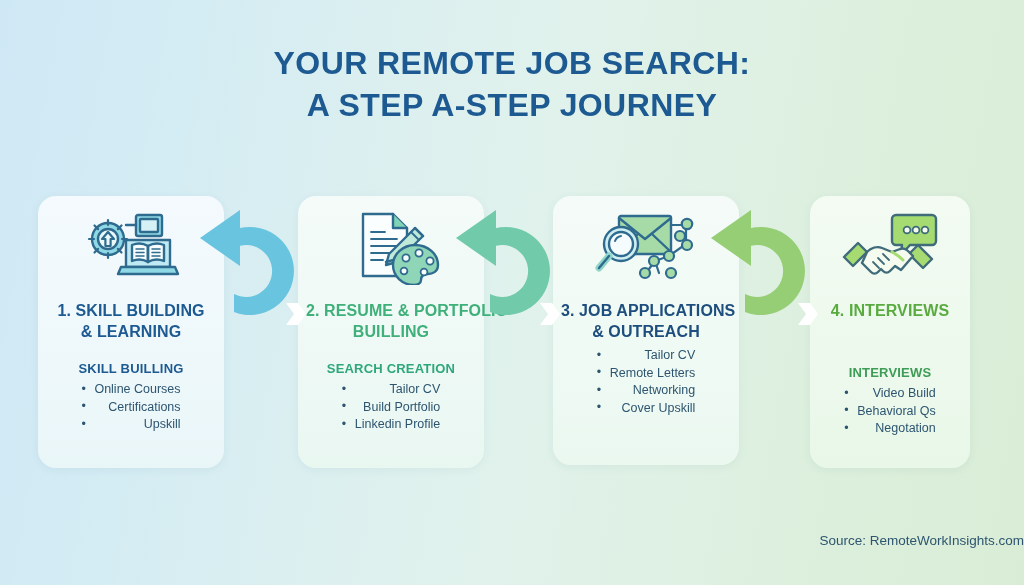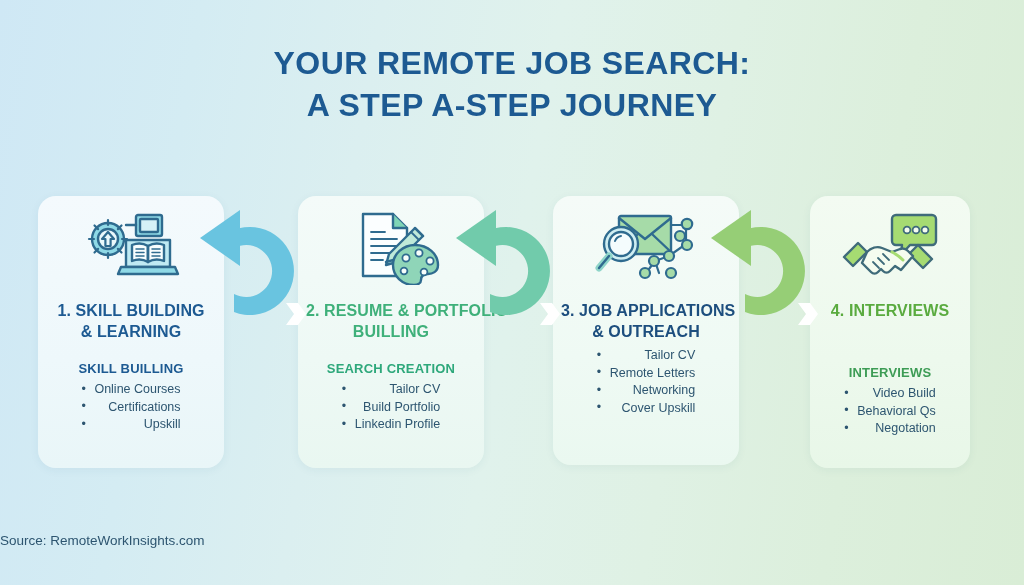--- a/index.html
+++ b/index.html
@@ -143,21 +143,21 @@
   .ribbon-1 { left: 286px; }
   .ribbon-2 { left: 540px; }
   .ribbon-3 { left: 798px; }
 
   
   #source-line {
     position: absolute;
     left: 0;
     top: 533px;
     width: 1024px;
-    text-align: left;
+    text-align: right;
     font-size: 13.5px;
     color: #2d5570;
   }
 </style>
 </head>
 <body>
 
 <div id="title-block">
   <div class="title-line">YOUR REMOTE JOB SEARCH:</div>
   <div class="title-line">A STEP A-STEP JOURNEY</div>

